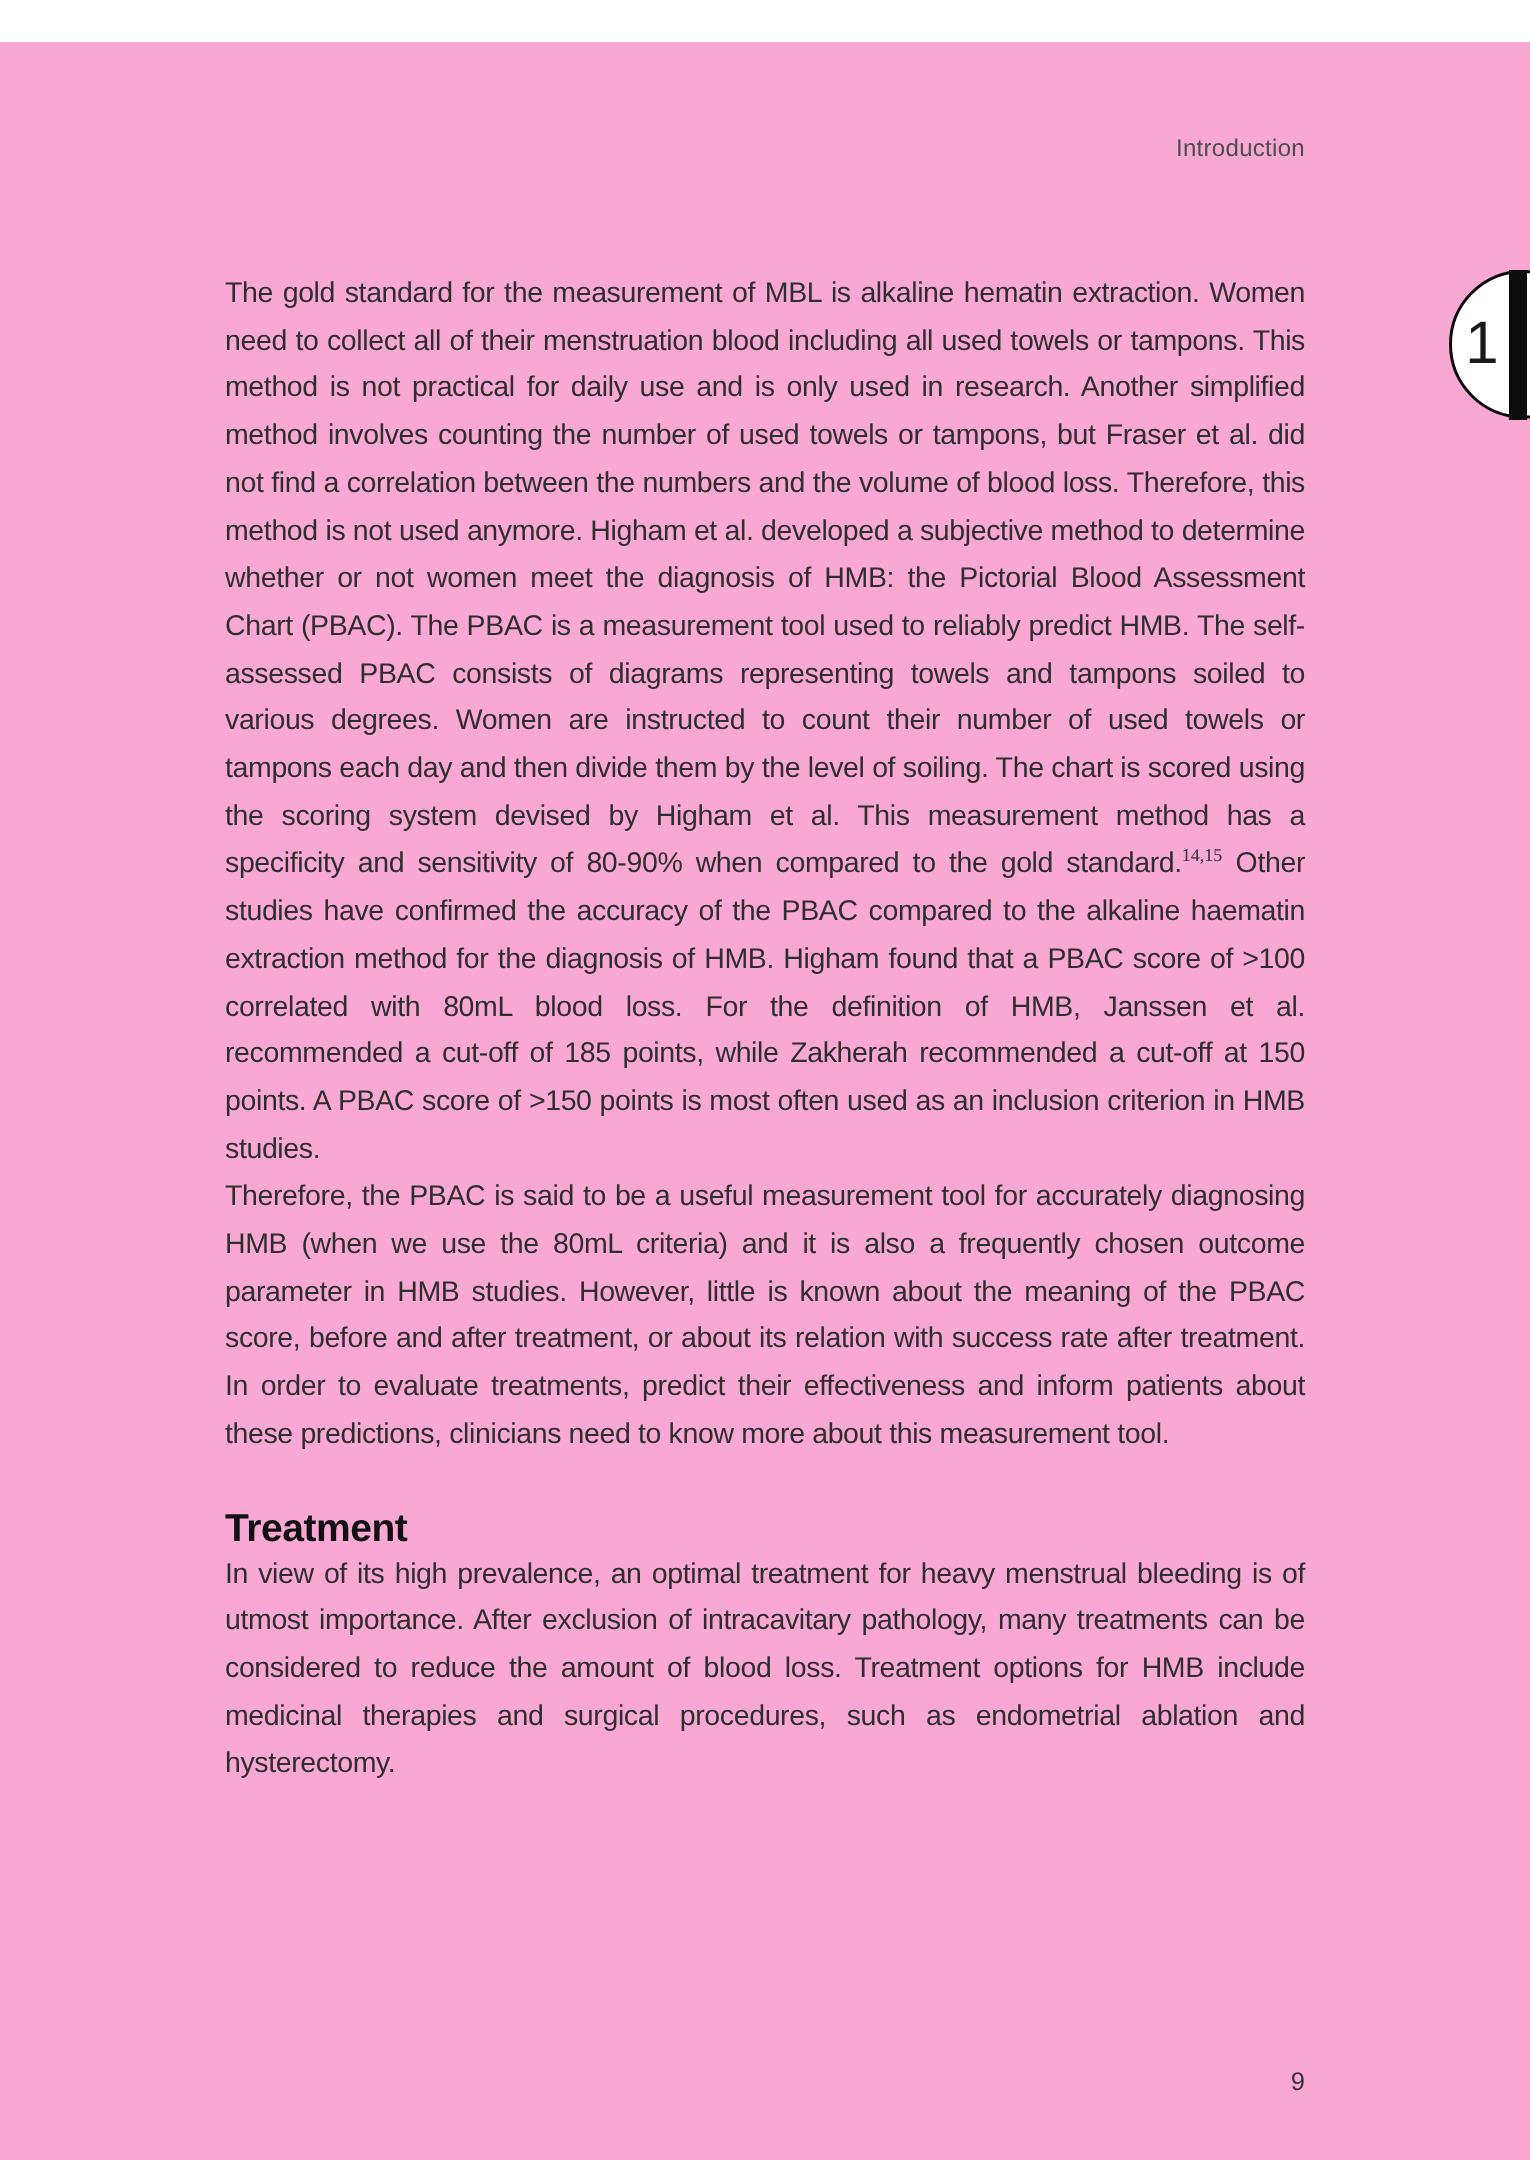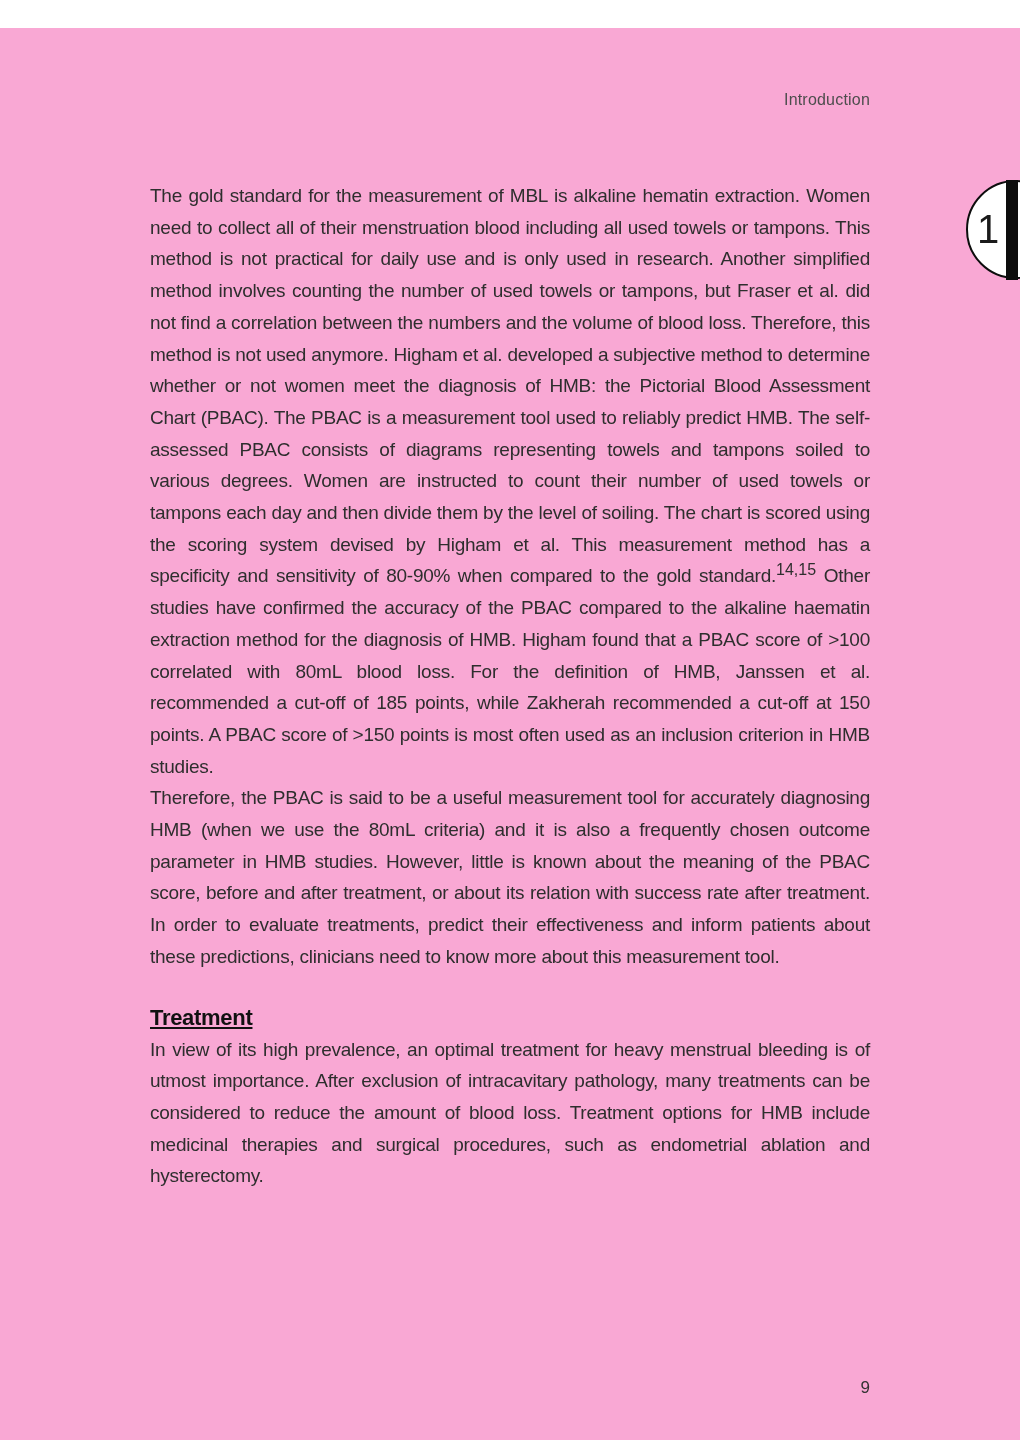--- a/index.html
+++ b/index.html
@@ -36,35 +36,35 @@
   }
   .content-column p {
     margin: 0;
     text-align: justify;
     font-size: 19px;
     font-weight: 300;
     line-height: 31.7px;
     letter-spacing: -0.25px;
   }
   .content-column p sup {
-    font-size: 16px;
+    font-size: 12px;
     line-height: 0;
     letter-spacing: 0;
     vertical-align: baseline;
     position: relative;
     top: -7px;
+    font-family: Liberation Serif, serif;
   }
   .content-column h2 {
     margin: 32px 0 3px 0;
-    font-size: 22px;
+    font-size: 26px;
     font-weight: bold;
     line-height: 26px;
     color: #111111;
     letter-spacing: -0.3px;
-    text-decoration: underline;
   }
   .chapter-tab {
     position: absolute;
     top: 152px;
     left: 966px;
     width: 54px;
     height: 100px;
   }
   .chapter-tab-circle {
     position: absolute;

